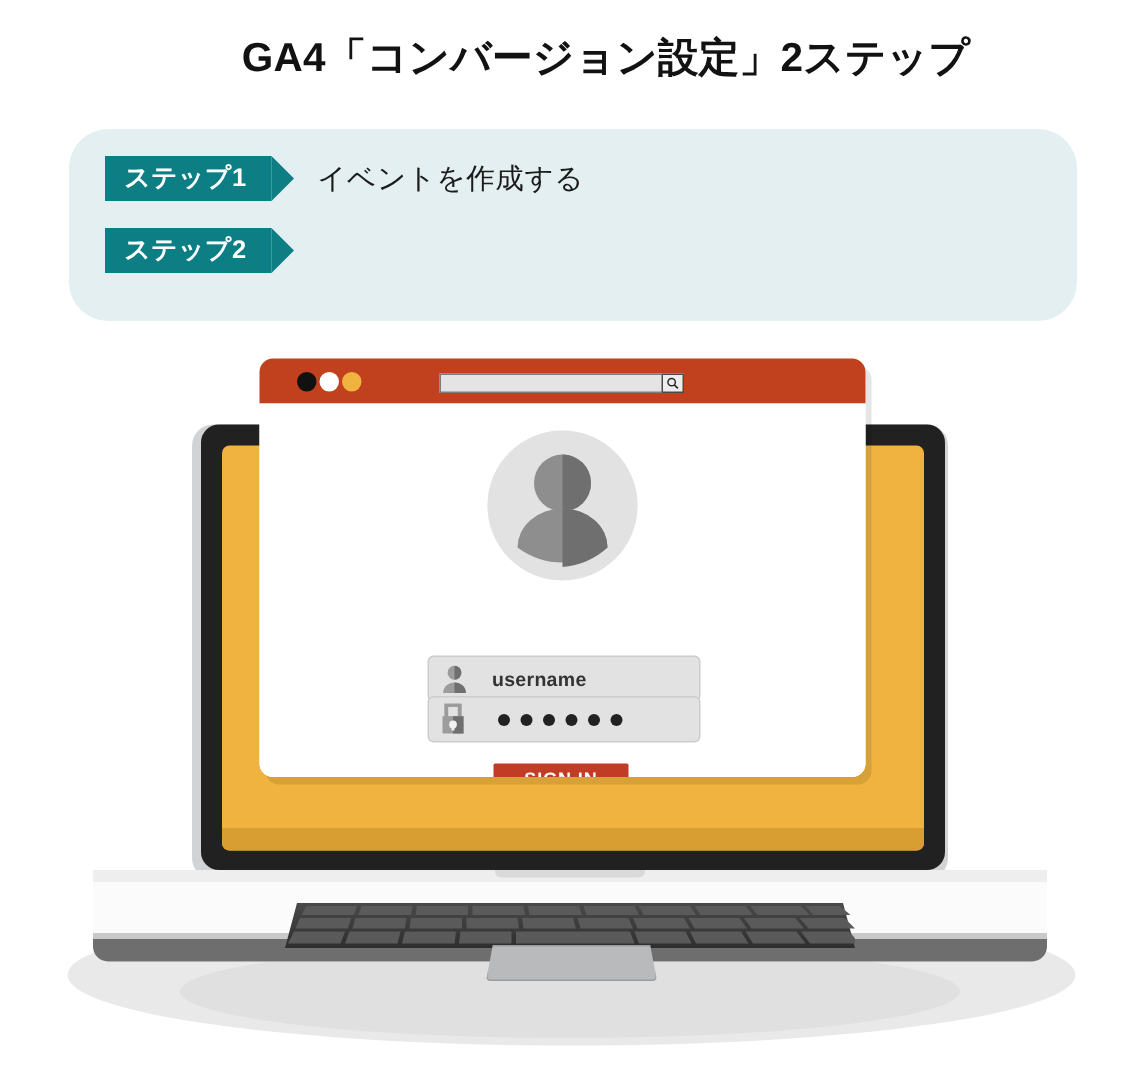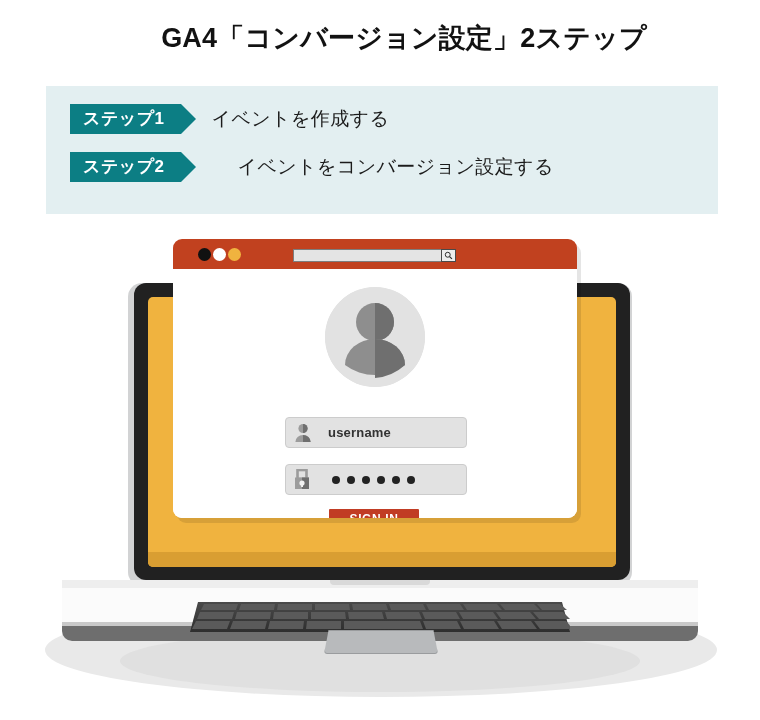--- a/index.html
+++ b/index.html
@@ -34,20 +34,21 @@
   }
 
   
   .steps-panel {
     position: absolute;
     left: 46px;
     top: 86px;
     width: 672px;
     height: 128px;
     background: #e3eff1;
+    border-radius: 26px;
   }
   .step-row {
     position: absolute;
     left: 24px;
     display: flex;
     align-items: center;
     height: 30px;
   }
   .step-row.row-1 { top: 18px; }
   .step-row.row-2 { top: 66px; gap: 26px; }
@@ -298,21 +299,21 @@
     left: 112px;
     width: 182px;
     height: 31px;
     background: #e2e2e2;
     border: 1px solid #cccccc;
     border-radius: 4px;
     box-sizing: border-box;
     display: flex;
     align-items: center;
   }
-  .field.username { top: 148px; }
+  .field.username { top: 168px; }
   .field.password { top: 195px; }
   .field-icon {
     width: 34px;
     height: 100%;
     display: flex;
     align-items: center;
     justify-content: center;
     flex: 0 0 34px;
   }
   .field-value {
@@ -359,21 +360,20 @@
 
 <div class="steps-panel">
 
   <div class="step-row row-1">
     <div class="step-badge">ステップ1</div>
     <div class="step-text">イベントを作成する</div>
   </div>
 
   <div class="step-row row-2">
     <div class="step-badge">ステップ2</div>
-    <div class="step-text">イベントをコンバージョン設定する</div>
   </div>
 
 </div>
 
 <div class="laptop-wrap">
 
   <div class="desk-shadow"></div>
   <div class="desk-shadow-2"></div>
 
   <div class="lid-outer"></div>

